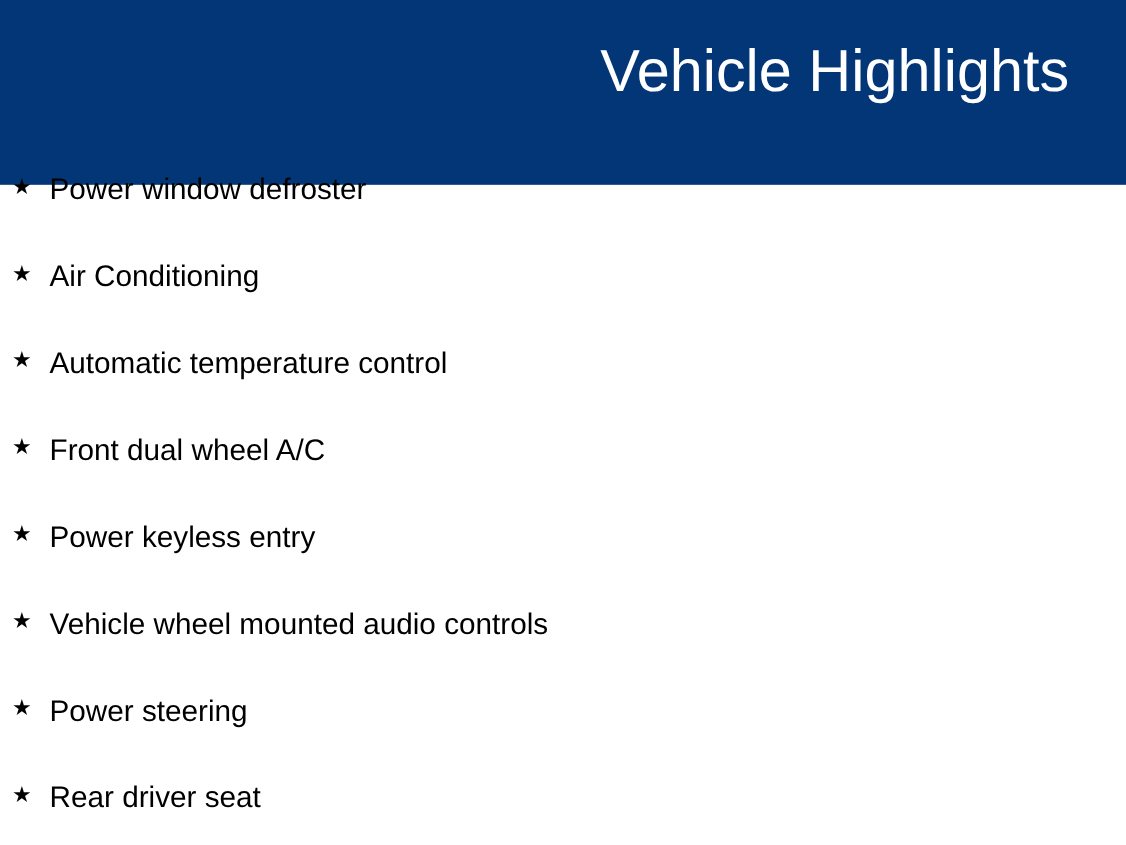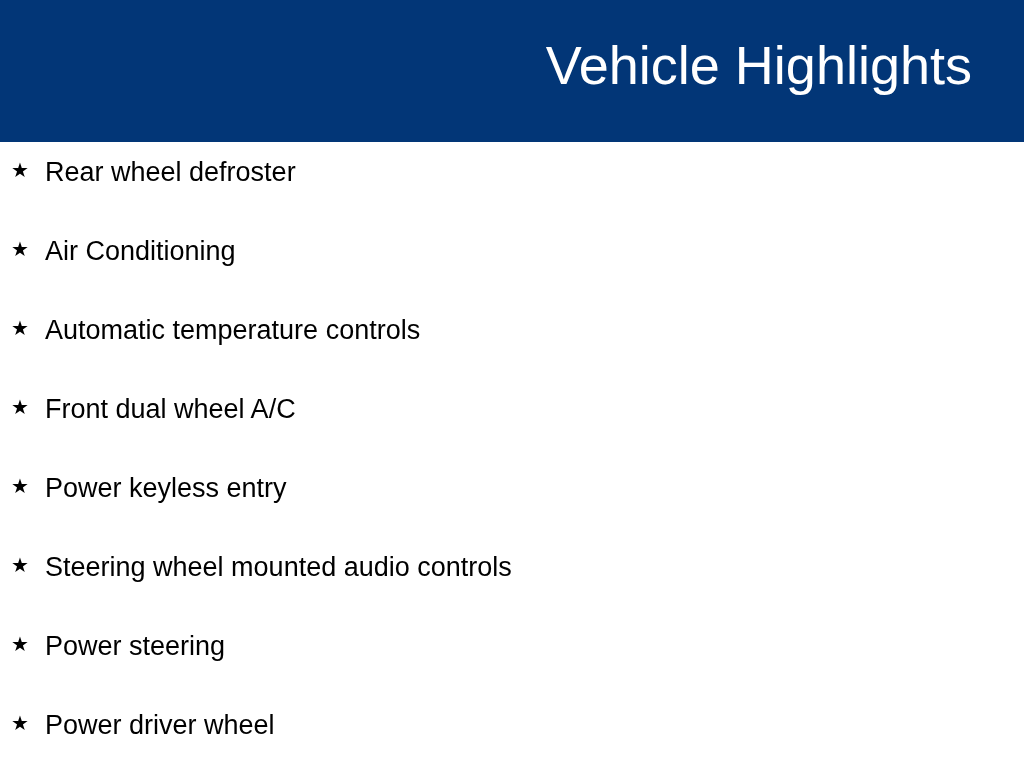--- a/index.html
+++ b/index.html
@@ -8,21 +8,21 @@
       width: 1024px;
       height: 768px;
       background: #ffffff;
       overflow: hidden;
       font-family: "Liberation Sans", sans-serif;
     }
     .header {
       position: absolute;
       left: 0; top: 0;
       width: 1024px;
-      height: 142px;
+      height: 168px;
       background: #023677;
     }
     .title {
       position: absolute;
       right: 52px;
       top: 31px;
       color: #ffffff;
       font-size: 54px;
       line-height: 68px;
       font-weight: normal;
@@ -62,43 +62,43 @@
 </head>
 <body>
 
 <div class="header">
   <h1 class="title">Vehicle Highlights</h1>
 </div>
 
 <ul class="list">
   <li class="item">
     <span class="star">★</span>
-    <span class="label">Rear wheel defroster</span>
+    <span class="label">Power window defroster</span>
   </li>
   <li class="item">
     <span class="star">★</span>
     <span class="label">Air Conditioning</span>
   </li>
   <li class="item">
     <span class="star">★</span>
-    <span class="label">Automatic temperature controls</span>
+    <span class="label">Automatic temperature control</span>
   </li>
   <li class="item">
     <span class="star">★</span>
     <span class="label">Front dual wheel A/C</span>
   </li>
   <li class="item">
     <span class="star">★</span>
     <span class="label">Power keyless entry</span>
   </li>
   <li class="item">
     <span class="star">★</span>
-    <span class="label">Steering wheel mounted audio controls</span>
+    <span class="label">Vehicle wheel mounted audio controls</span>
   </li>
   <li class="item">
     <span class="star">★</span>
     <span class="label">Power steering</span>
   </li>
   <li class="item">
     <span class="star">★</span>
-    <span class="label">Power driver wheel</span>
+    <span class="label">Rear driver seat</span>
   </li>
 </ul>
 
 </body></html>

